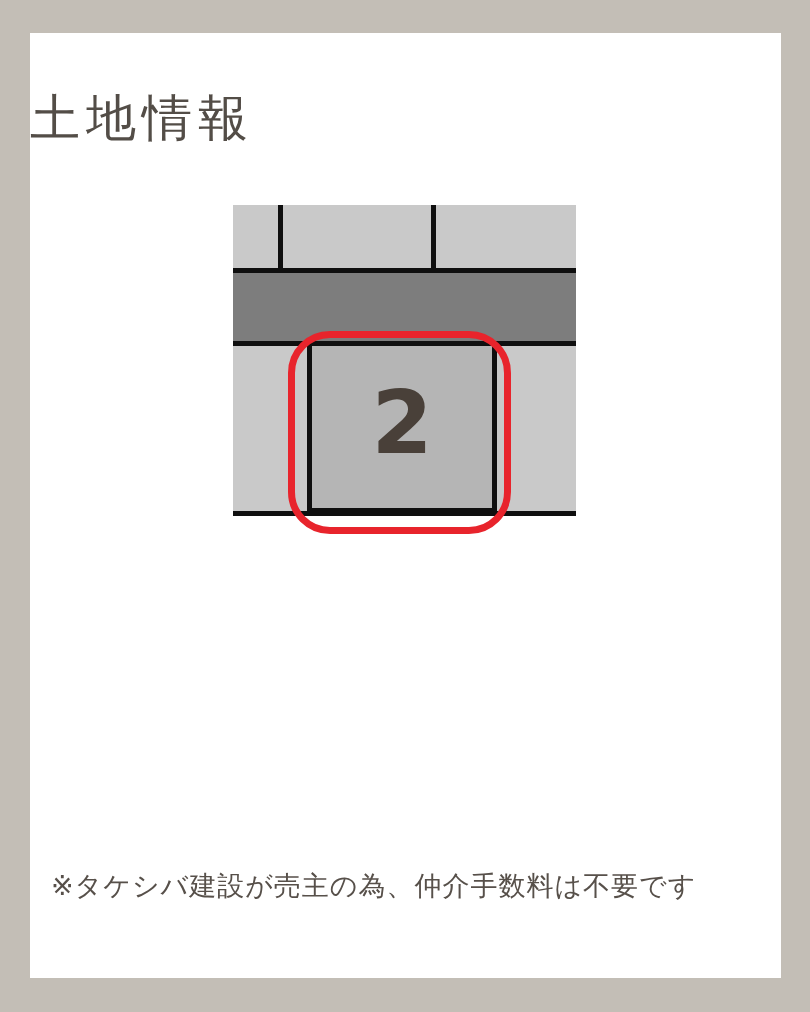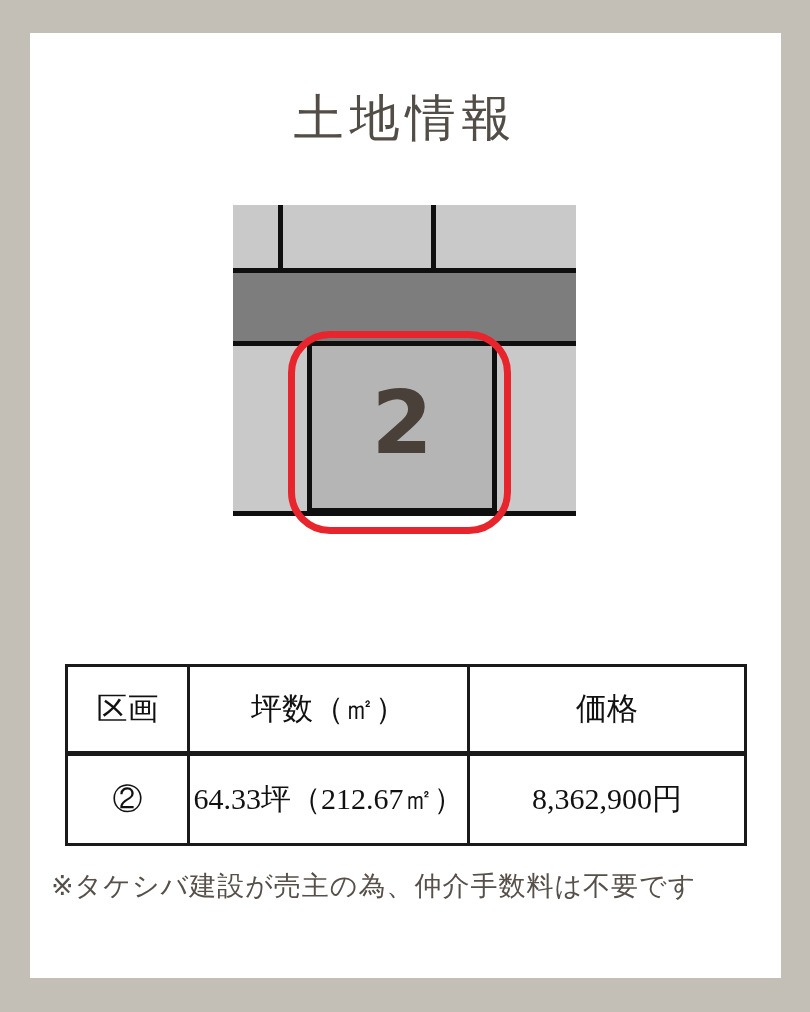--- a/index.html
+++ b/index.html
@@ -13,21 +13,20 @@
     position: absolute;
     left: 30px; top: 33px;
     width: 751px; height: 945px;
     background: #ffffff;
   }
   
   .title {
     position: absolute;
     top: 52px; left: 0;
     width: 100%;
-    text-align: center;
     font-size: 50px;
     font-weight: 500;
     letter-spacing: 6px;
     color: #534d47;
     font-family: "Liberation Serif", "DejaVu Serif", serif;
   }
   
   .diagram {
     position: absolute;
     left: 203px; top: 172px;
@@ -133,35 +132,16 @@
     <div class="hline hline-top"></div>
     <div class="road"></div>
     <div class="hline hline-bottom"></div>
     <div class="hline hline-base"></div>
     <div class="plot">
       <span class="plot-num">2</span>
     </div>
     <div class="highlight-ring"></div>
   </div>
 
-  <table class="info-table">
-    <colgroup>
-      <col style="width: 18%">
-      <col style="width: 41.2%">
-      <col style="width: 40.8%">
-    </colgroup>
-    <tbody>
-      <tr class="header-row">
-        <td>区画</td>
-        <td>坪数（㎡）</td>
-        <td>価格</td>
-      </tr>
-      <tr class="data-row">
-        <td class="cell-section-value">②</td>
-        <td>64.33坪（212.67㎡）</td>
-        <td>8,362,900円</td>
-      </tr>
-    </tbody>
-  </table>
 
   <div class="note">※タケシバ建設が売主の為、仲介手数料は不要です</div>
 
 </div>
 
 </body></html>

